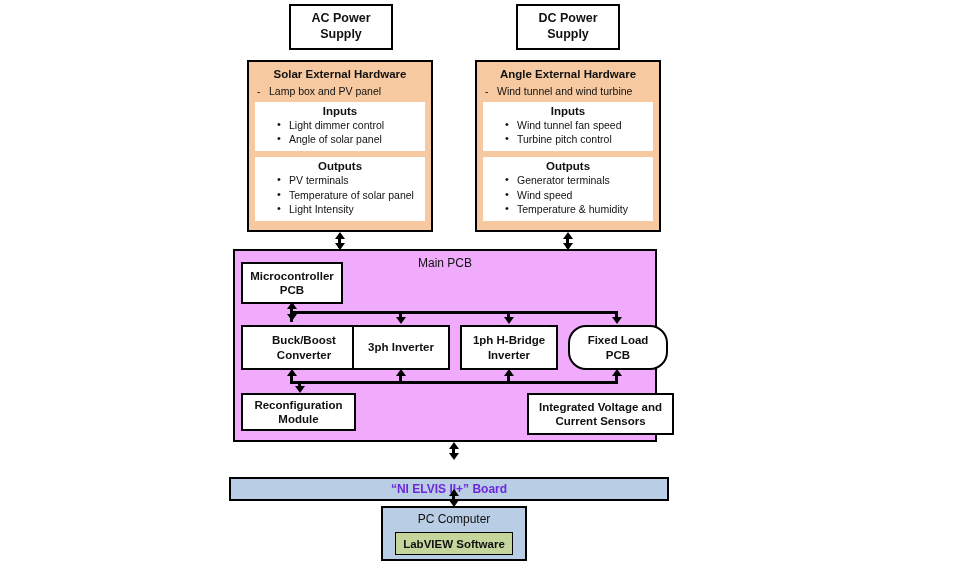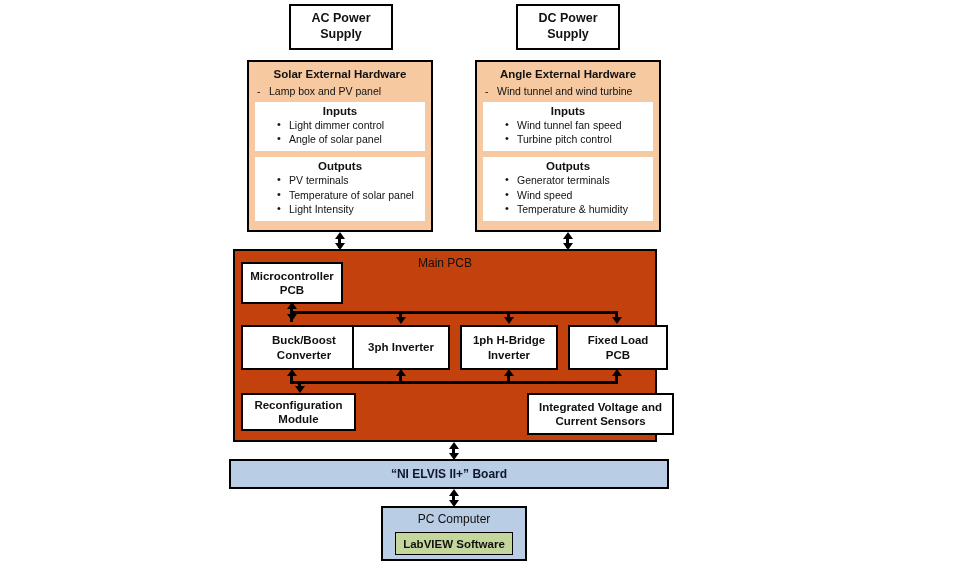--- a/index.html
+++ b/index.html
@@ -101,21 +101,21 @@
 
   
   #main-pcb {
     position: absolute;
     left: 233px;
     top: 249px;
     width: 424px;
     height: 193px;
     box-sizing: border-box;
     border: 2px solid #000000;
-    background: #c2410c;
+    background: #f0abfc;
   }
   #main-pcb-title {
     position: absolute;
     left: 0; right: 0; top: 5px;
     text-align: center;
     font-size: 12px;
     color: #111111;
   }
   .pcb-box {
     position: absolute;
@@ -128,40 +128,40 @@
     text-align: center;
     font-weight: bold;
     font-size: 11.5px;
     color: #111111;
     line-height: 1.25;
   }
   #microcontroller-pcb { left: 241px; top: 262px; width: 102px; height: 42px; }
   #buck-boost-converter { left: 241px; top: 325px; width: 126px; height: 45px; }
   #three-ph-inverter    { left: 352px; top: 325px; width: 98px;  height: 45px; }
   #one-ph-h-bridge      { left: 460px; top: 325px; width: 98px;  height: 45px; }
-  #fixed-load-pcb       { left: 568px; top: 325px; width: 100px; height: 45px; }
+  #fixed-load-pcb       { left: 568px; top: 325px; width: 100px; height: 45px; border-radius: 18px; }
   #reconfiguration-module { left: 241px; top: 393px; width: 115px; height: 38px; }
   #integrated-sensors     { left: 527px; top: 393px; width: 147px; height: 42px; }
 
   
   #ni-elvis-board {
     position: absolute;
     left: 229px;
-    top: 459px;
+    top: 477px;
     width: 440px;
-    height: 30px;
+    height: 24px;
     box-sizing: border-box;
     border: 2px solid #000000;
     background: #B9CDE5;
     display: flex;
     align-items: center;
     justify-content: center;
     font-weight: bold;
     font-size: 12px;
-    color: #0f172a;
+    color: #6d28d9;
   }
 
   
   #pc-computer {
     position: absolute;
     left: 381px;
     top: 506px;
     width: 146px;
     height: 55px;
     box-sizing: border-box;

